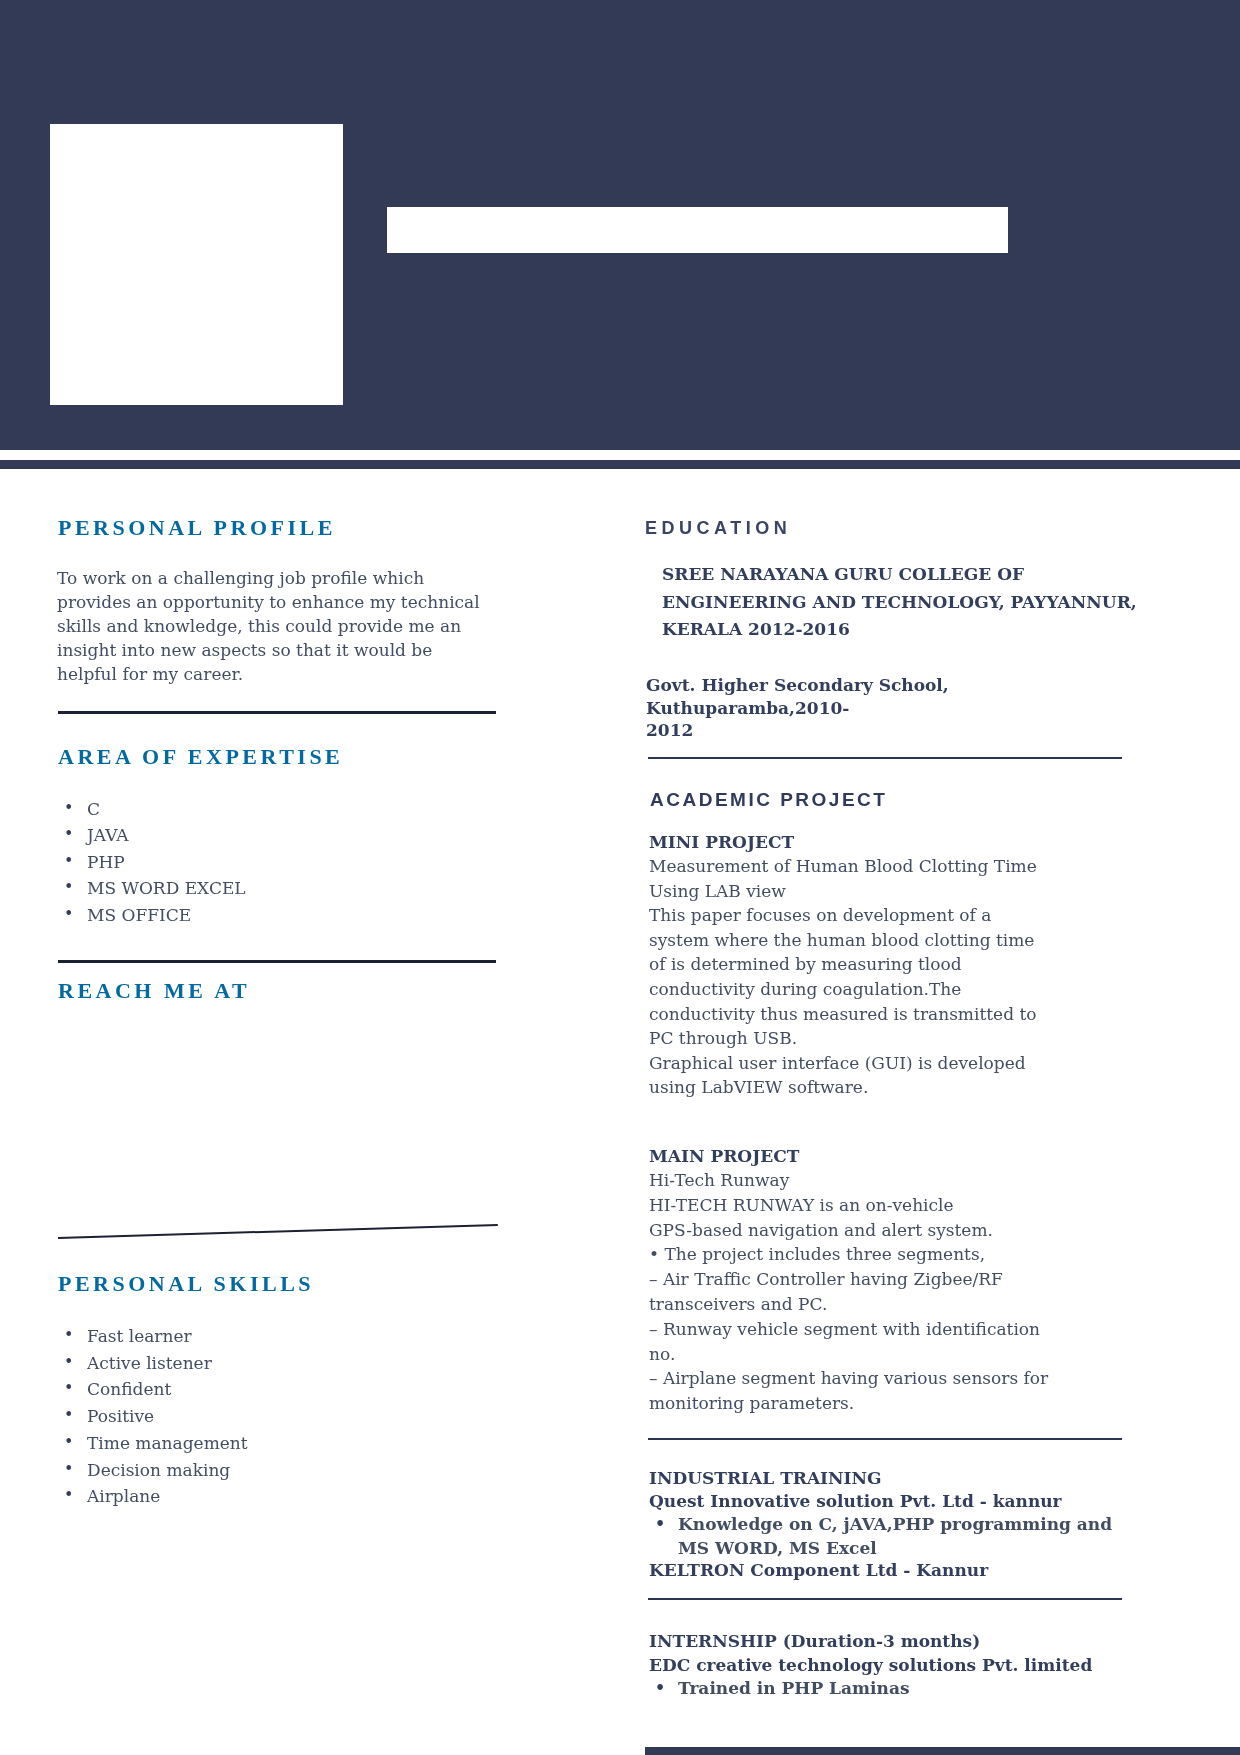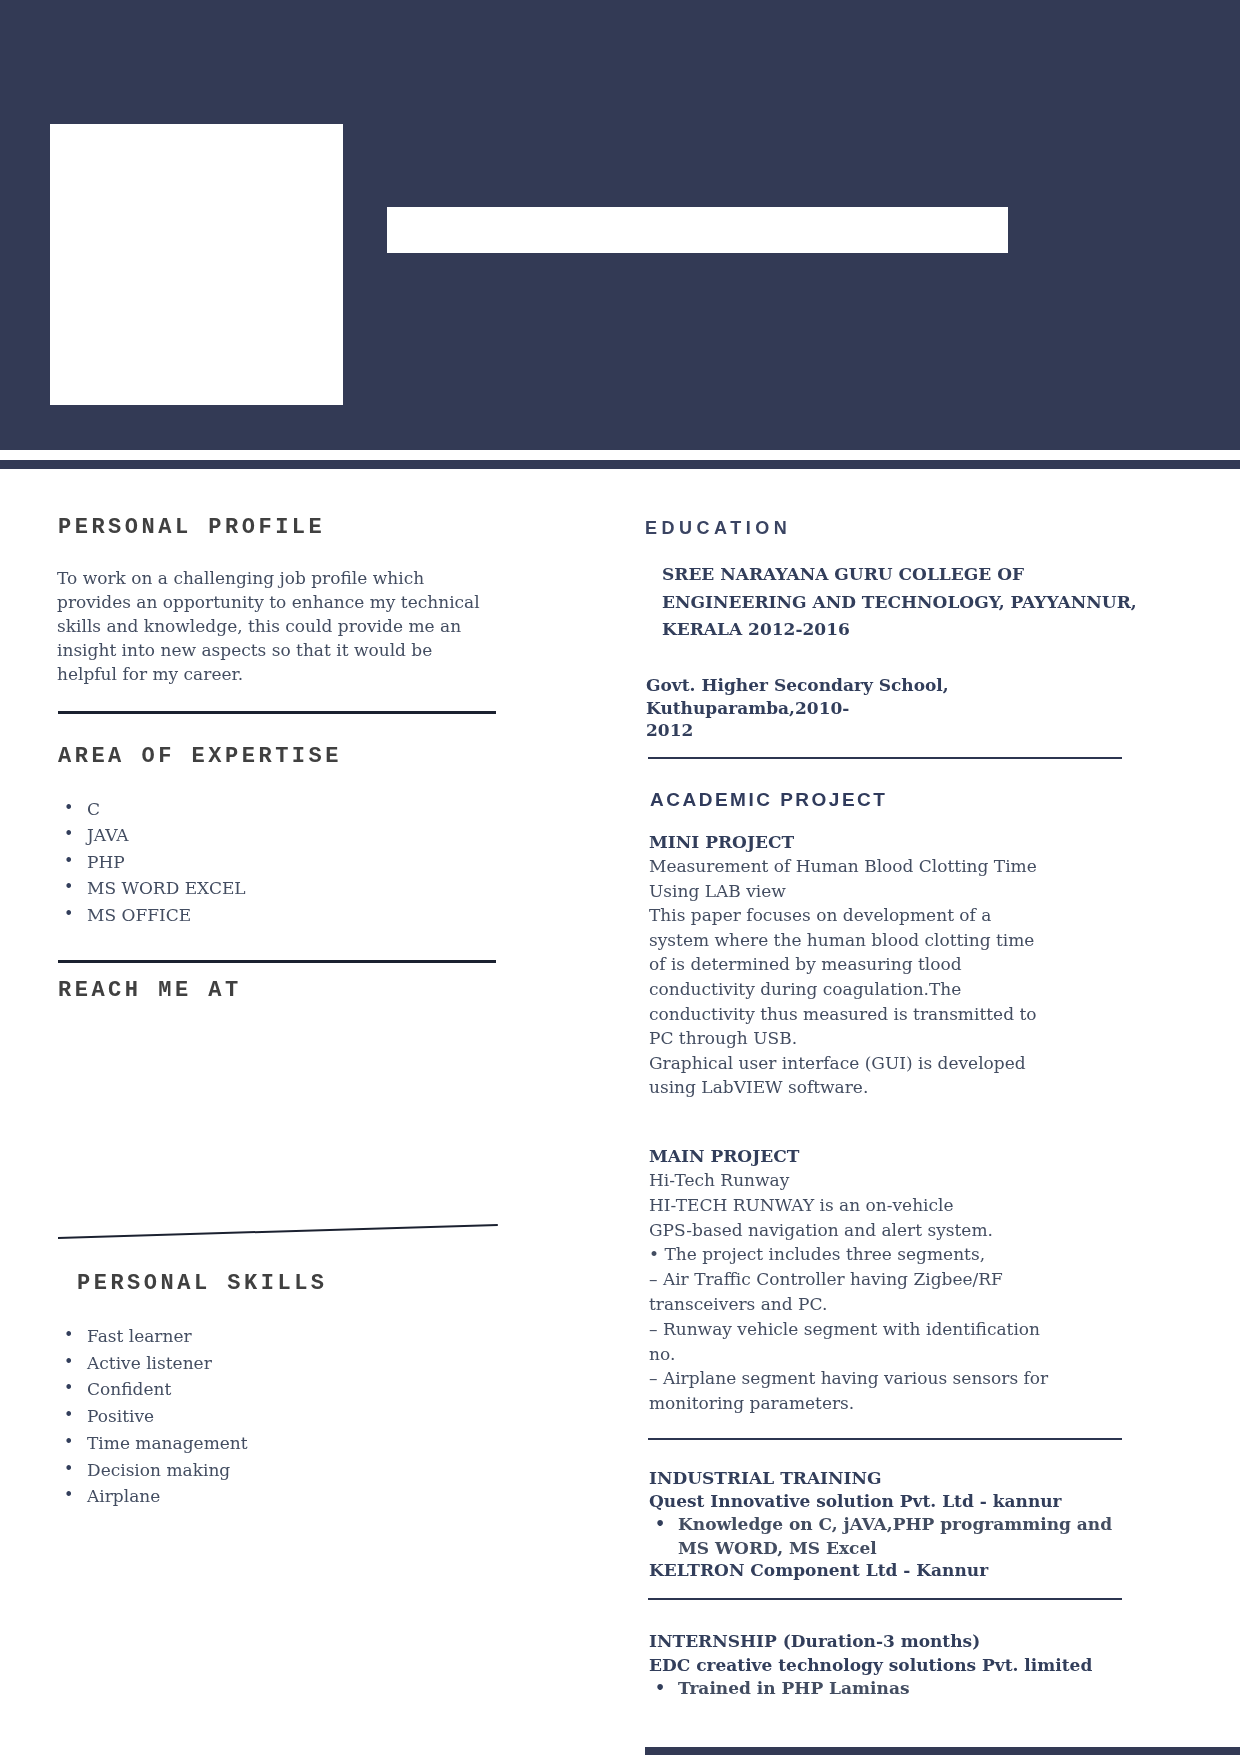--- a/index.html
+++ b/index.html
@@ -28,25 +28,25 @@
     position:absolute;left:0;top:460px;width:1240px;height:9px;
     background:#333a55;
   }
   .bottom-bar{
     position:absolute;left:645px;top:1747px;width:595px;height:8px;
     background:#333a55;
   }
   
   .h-left{
     position:absolute;
-    font-family:Liberation Mono, monospace;
+    font-family:Liberation Serif, serif;
     font-weight:800;
     font-size:22px;
     letter-spacing:3.5px;
-    color:#404040;
+    color:#0369a1;
     white-space:nowrap;
     text-align:center;
   }
   .h-right-light{
     position:absolute;
     font-family:"Liberation Sans", sans-serif;
     font-weight:600;
     font-size:18px;
     letter-spacing:4.5px;
     color:#3a4462;
@@ -132,21 +132,21 @@
       <li>PHP</li>
       <li>MS WORD EXCEL</li>
       <li>MS OFFICE</li>
     </ul>
   <hr class="rule-left" style="left:58px;top:960px;width:438px;">
 
   <div class="h-left" style="left:58px;top:978px;">REACH ME AT</div>
 
   <div class="rule-slanted"></div>
 
-  <div class="h-left" style="left:58px;top:1271px;margin-left:19px;">PERSONAL SKILLS</div>
+  <div class="h-left" style="left:58px;top:1271px;">PERSONAL SKILLS</div>
   <ul class="dot-list skills-list" style="left:58px;top:1323px;">
       <li>Fast learner</li>
       <li>Active listener</li>
       <li>Confident</li>
       <li>Positive</li>
       <li>Time management</li>
       <li>Decision making</li>
       <li>Airplane</li>
     </ul>
 

